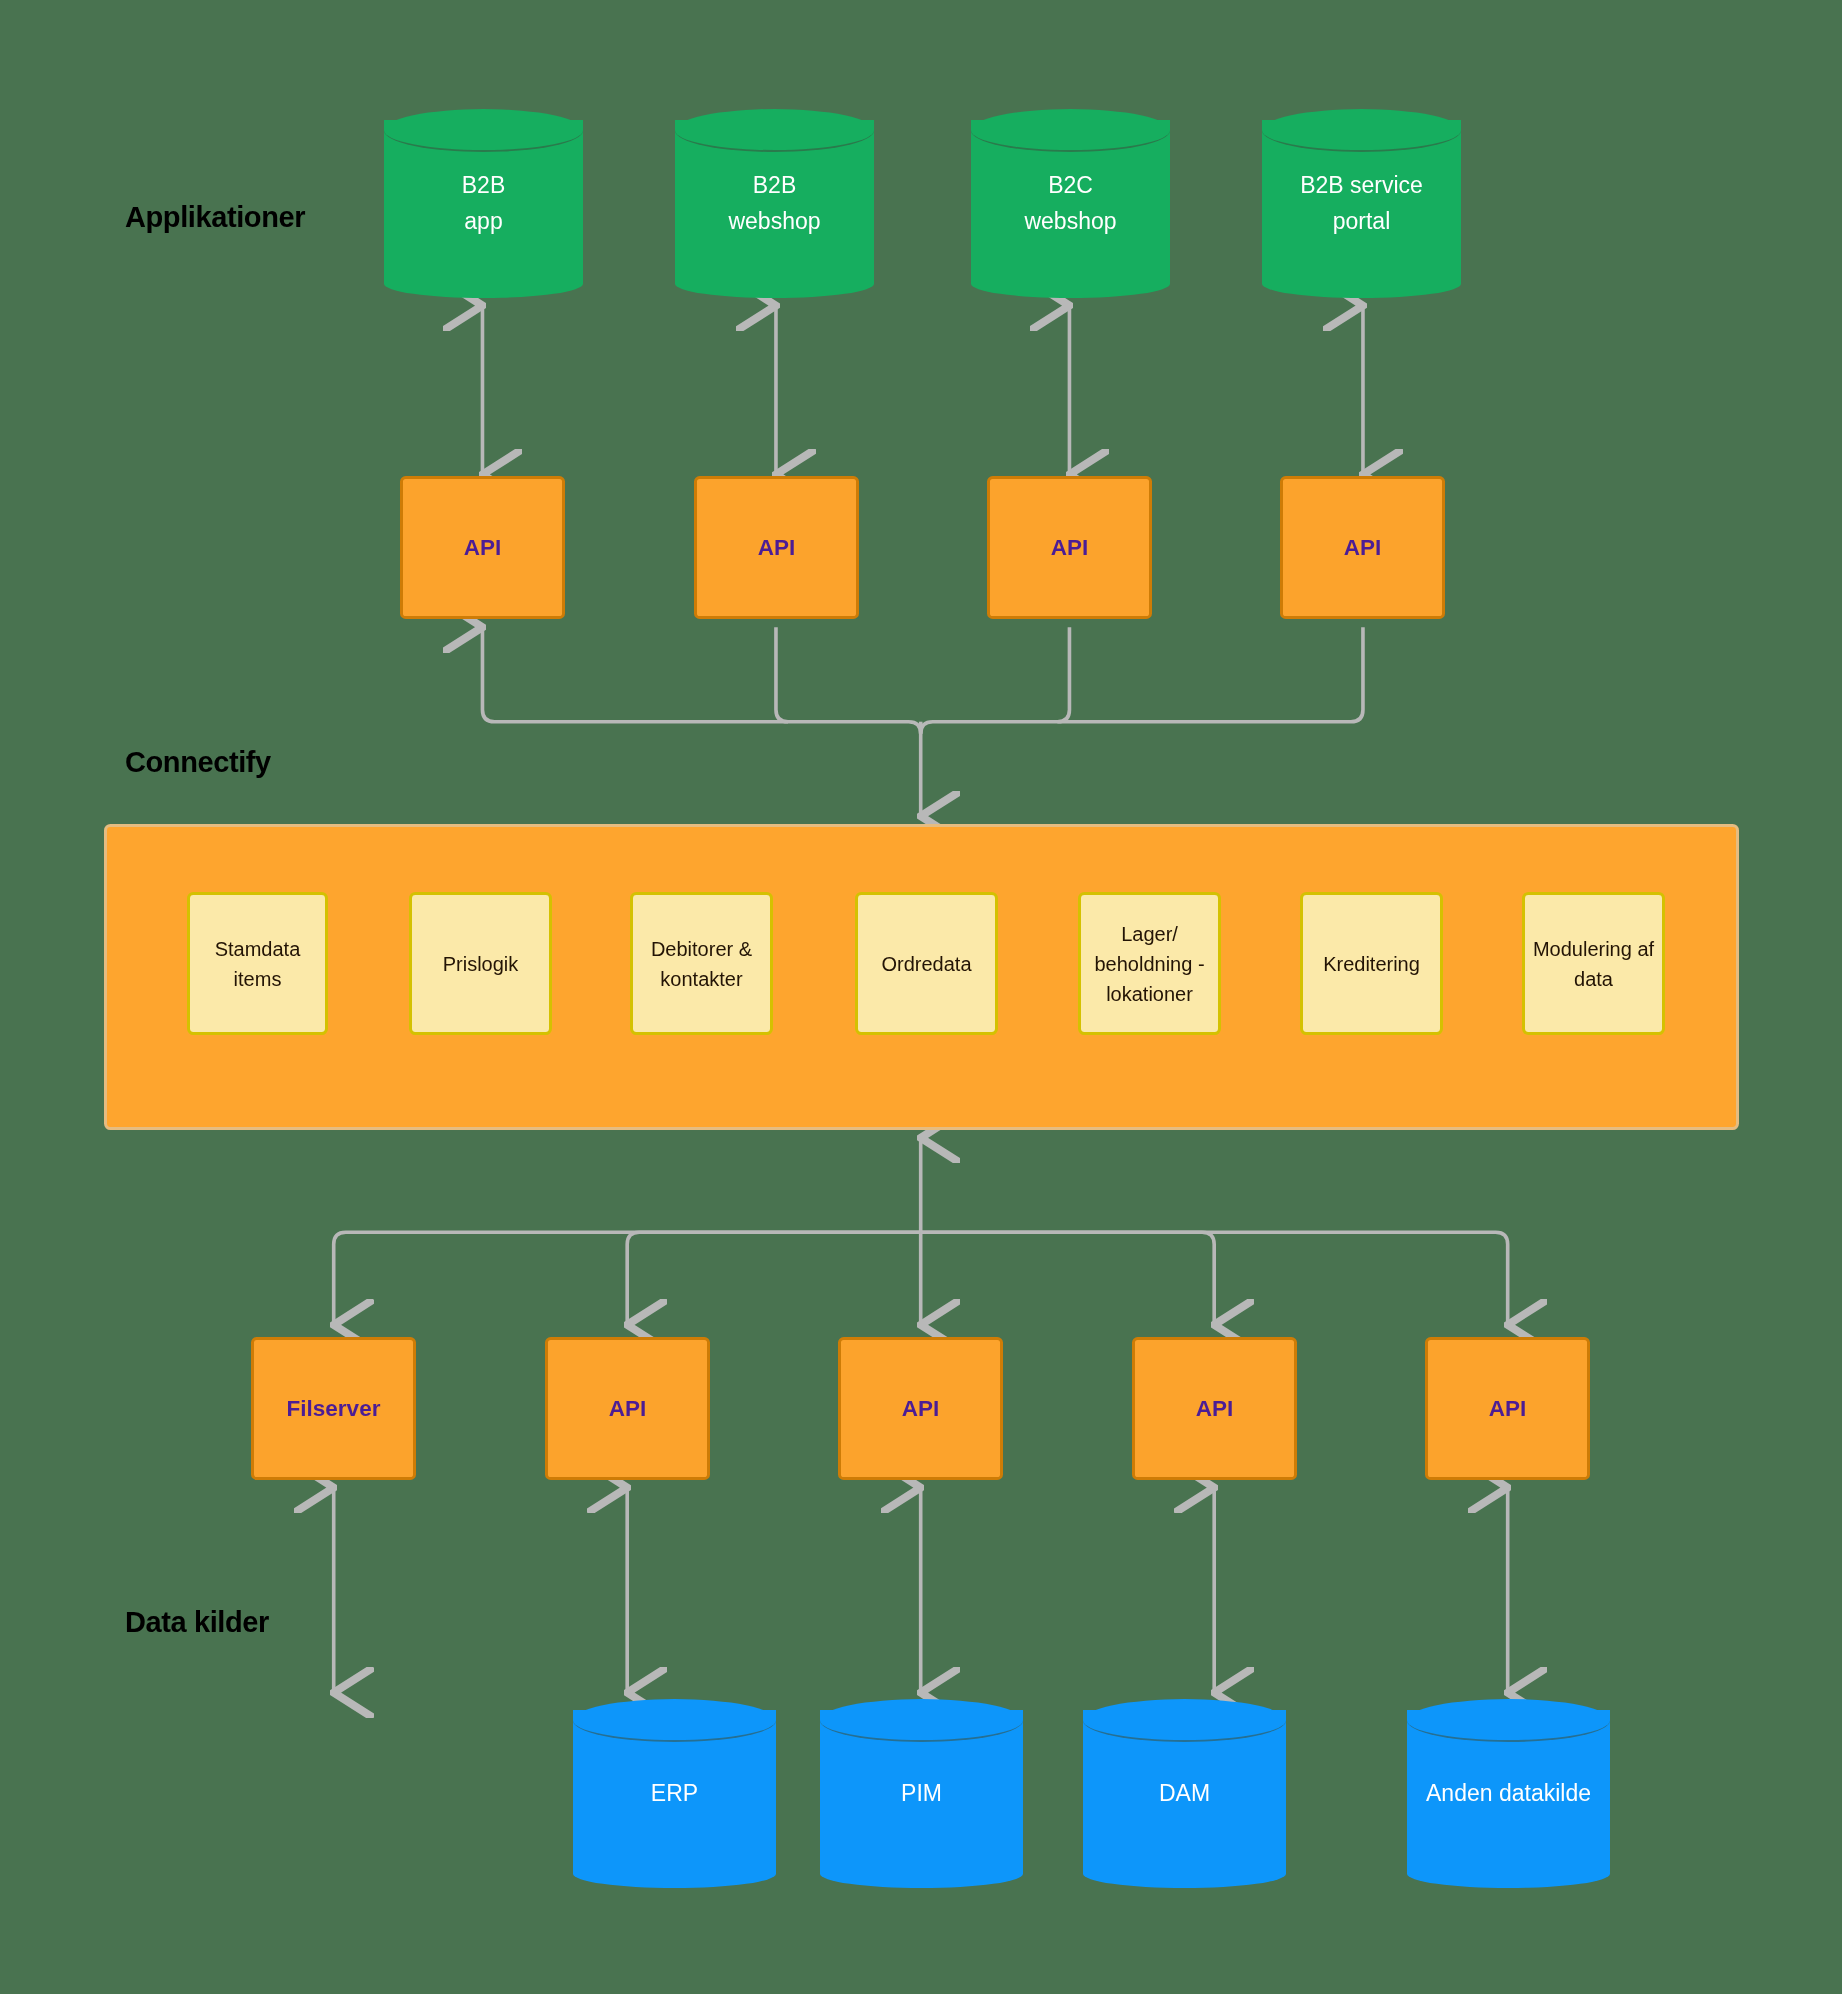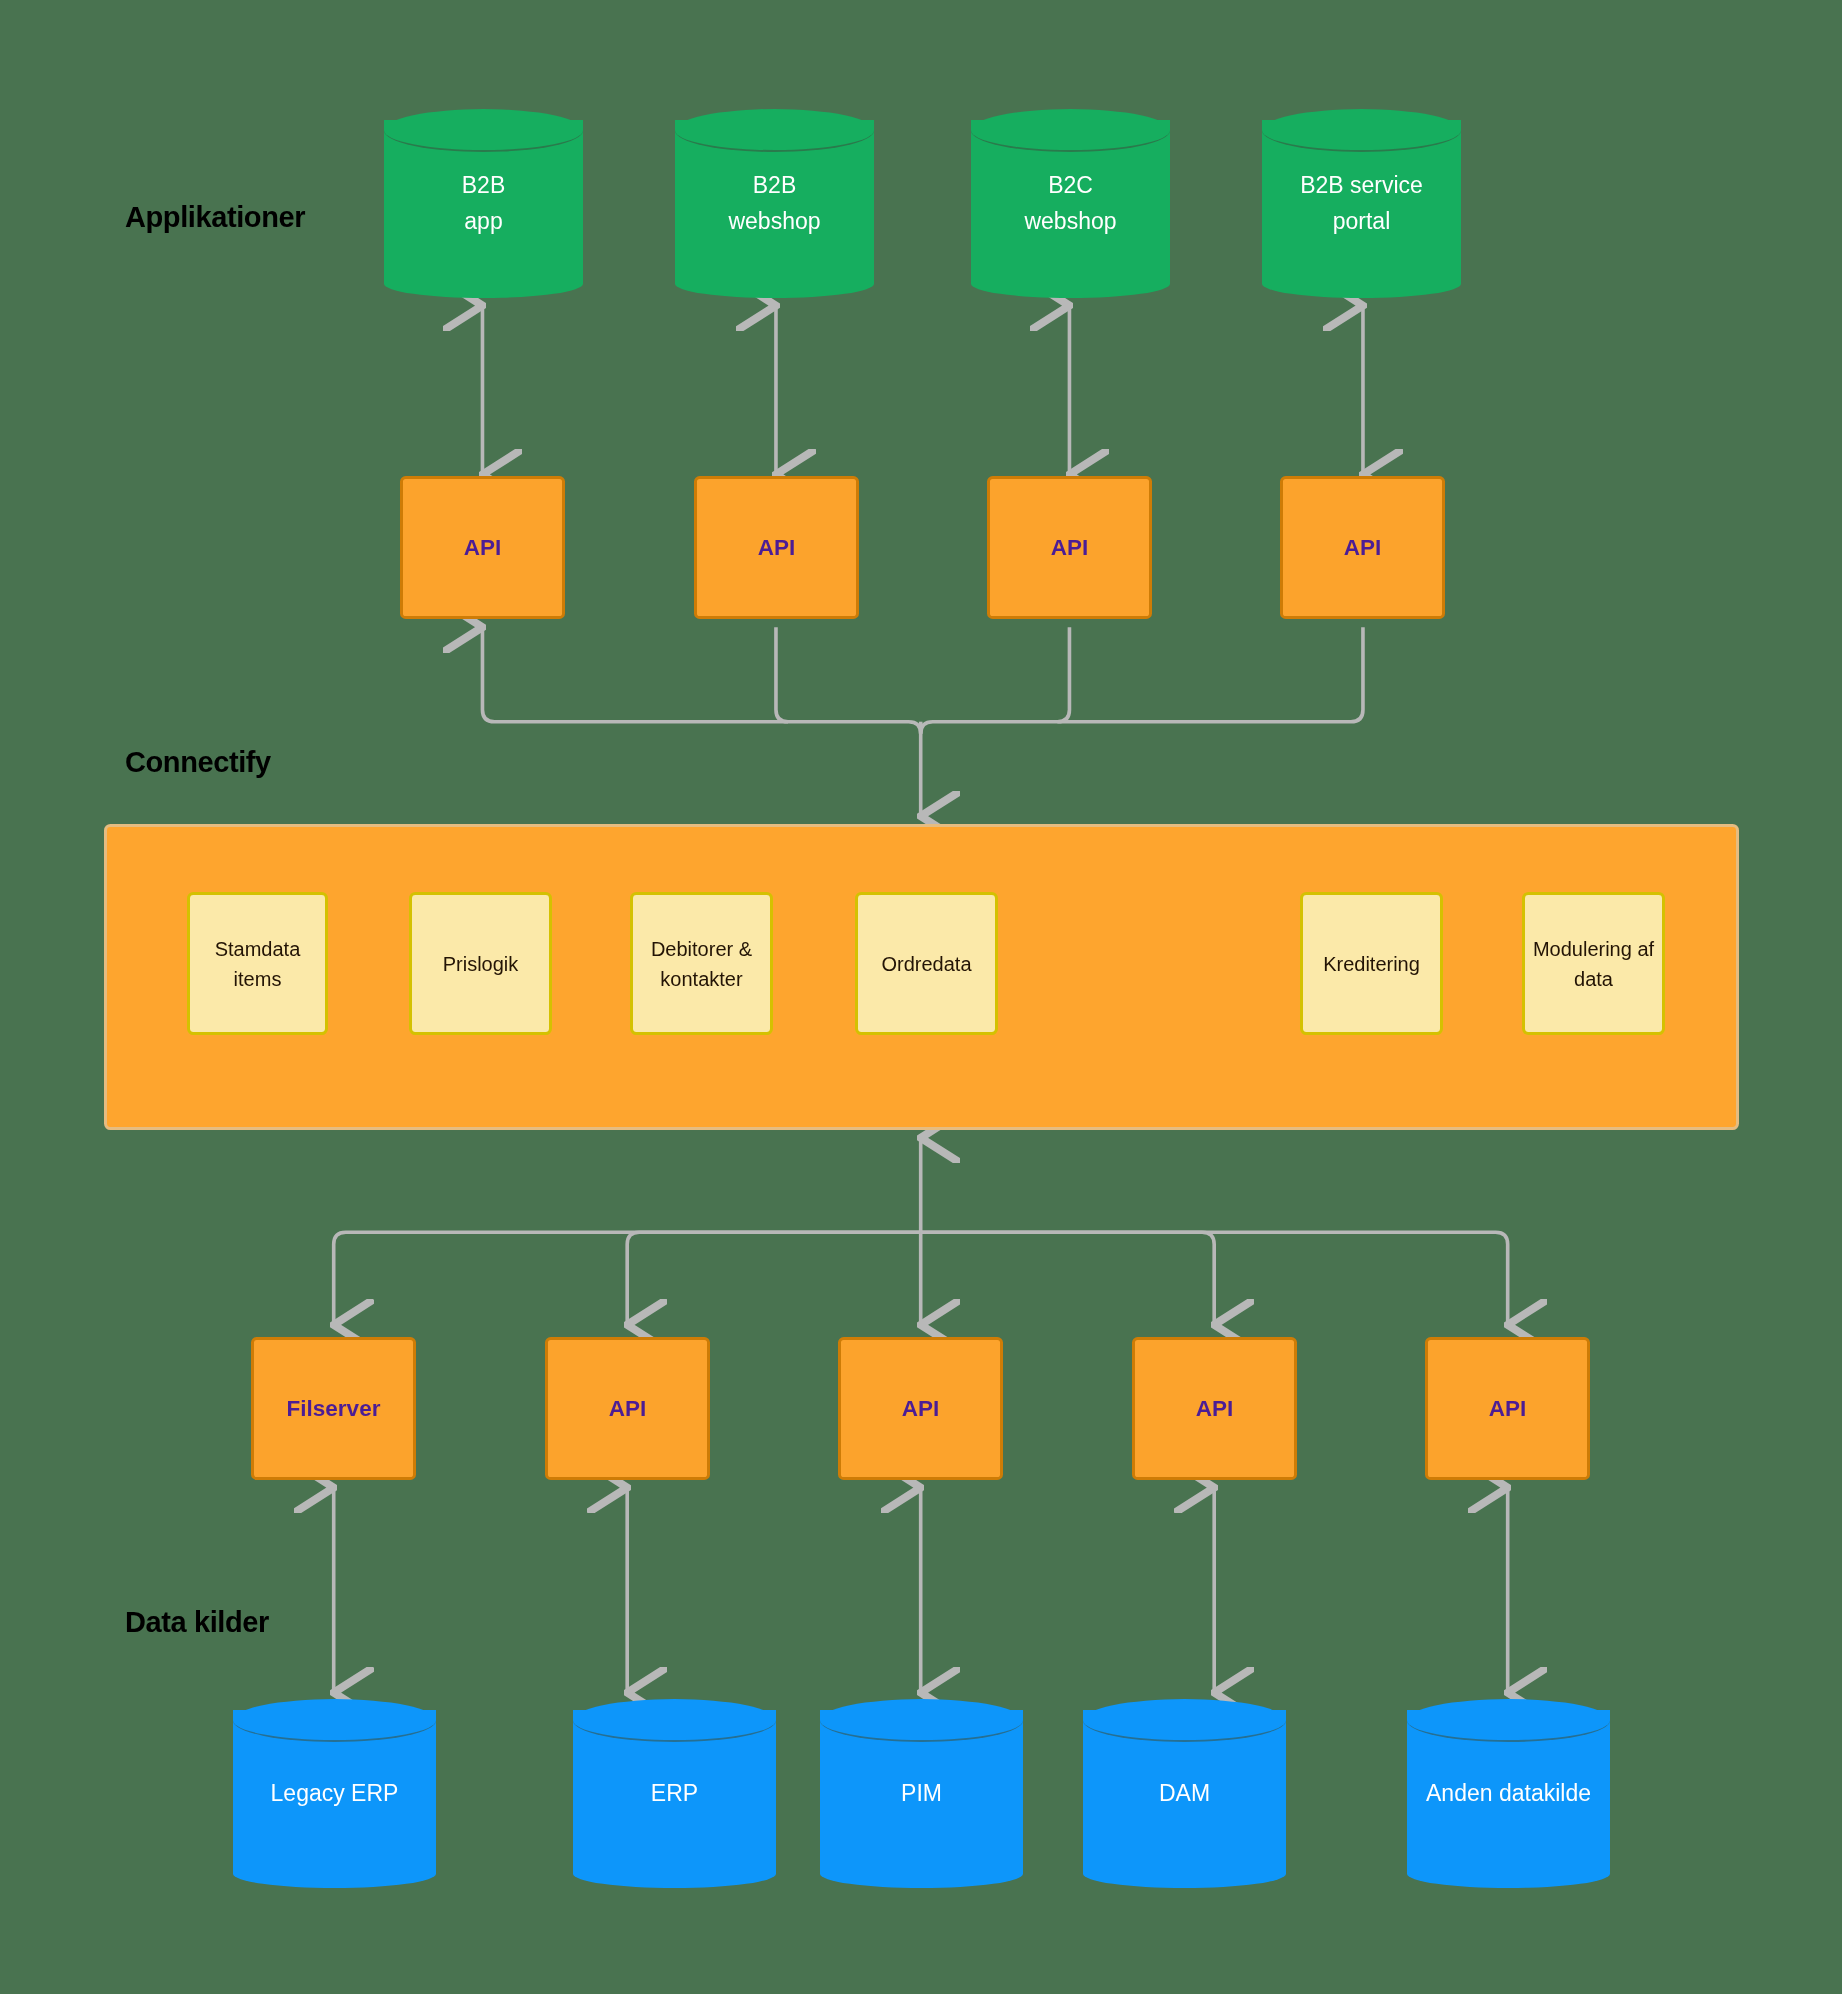--- a/index.html
+++ b/index.html
@@ -206,36 +206,32 @@
   <div class="obox" style="left:694px; top:476px; width:165px; height:143px;">API</div>
   <div class="obox" style="left:987px; top:476px; width:165px; height:143px;">API</div>
   <div class="obox" style="left:1280px; top:476px; width:165px; height:143px;">API</div>
 
   <div id="band">
     <div id="band-cards">
       <div class="ycard" style="left:80px;  width:141px;">Stamdata items</div>
       <div class="ycard" style="left:302px;  width:143px;">Prislogik</div>
       <div class="ycard" style="left:523px; width:143px;">Debitorer &amp; kontakter</div>
       <div class="ycard" style="left:748px; width:143px;">Ordredata</div>
+      <div class="ycard" style="left:971px; width:143px;">Lager/ beholdning - lokationer</div>
       <div class="ycard" style="left:1193px; width:143px;">Kreditering</div>
       <div class="ycard" style="left:1415px; width:143px;">Modulering af data</div>
     </div>
   </div>
 
   <div class="obox" style="left:251px;  top:1337px; width:165px; height:143px;">Filserver</div>
   <div class="obox" style="left:545px; top:1337px; width:165px; height:143px;">API</div>
   <div class="obox" style="left:838px; top:1337px; width:165px; height:143px;">API</div>
   <div class="obox" style="left:1132px; top:1337px; width:165px; height:143px;">API</div>
   <div class="obox" style="left:1425px; top:1337px; width:165px; height:143px;">API</div>
 
-  <div class="cyl cyl-blue" style="left:233px;  top:1699px; width:203px; height:189px;">
-    <div class="body"></div>
-    <div class="top-ellipse"></div>
-    <div class="label">Legacy ERP</div>
-  </div>
 
   <div class="cyl cyl-blue" style="left:527px; top:1699px; width:203px; height:189px;margin-left:46px;">
     <div class="body"></div>
     <div class="top-ellipse"></div>
     <div class="label">ERP</div>
   </div>
 
   <div class="cyl cyl-blue" style="left:820px; top:1699px; width:203px; height:189px;">
     <div class="body"></div>
     <div class="top-ellipse"></div>

